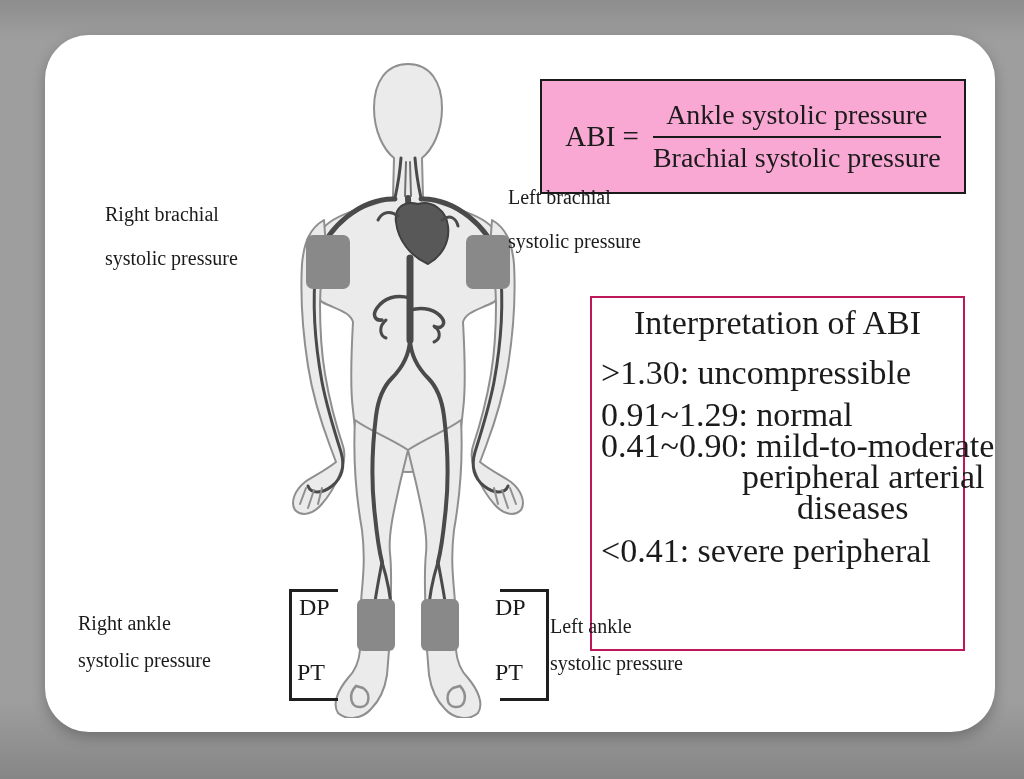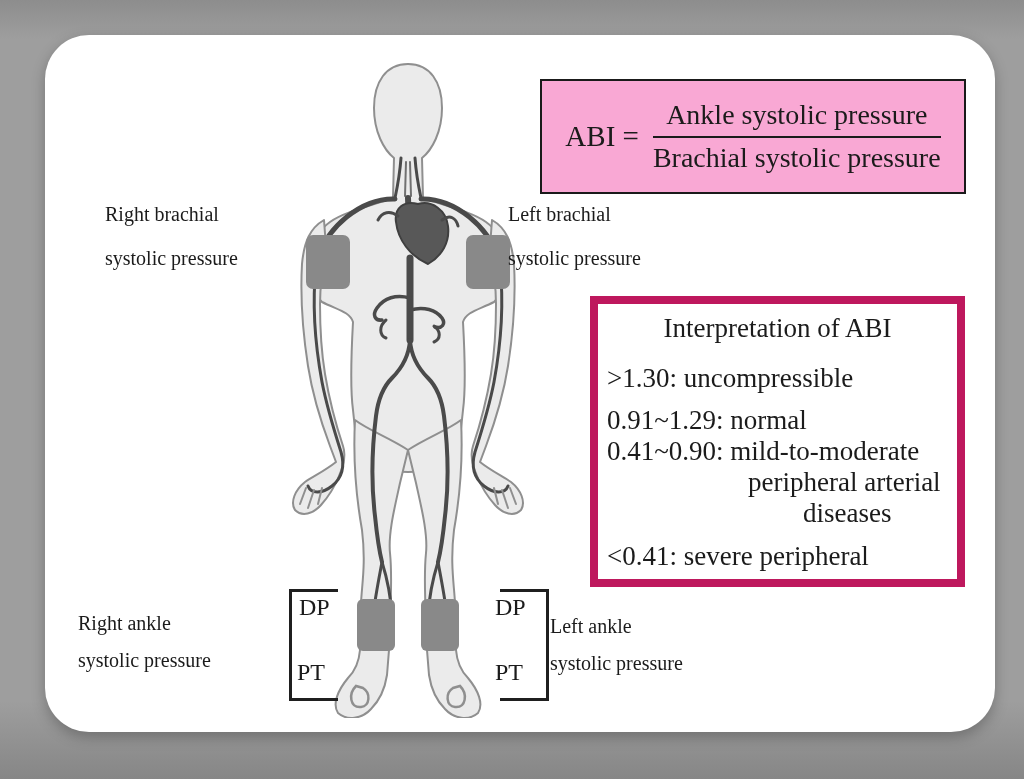--- a/index.html
+++ b/index.html
@@ -16,22 +16,22 @@
   
   .formula-box{position:absolute;left:540px;top:79px;width:422px;height:111px;
     border:2px solid #1a1a1a;background:#f9a8d4;display:flex;align-items:center;
     justify-content:center;color:#1b1b1b;}
   .formula-lhs{font-size:29px;margin-right:14px;}
   .fraction{text-align:center;font-size:28px;}
   .fraction .num{padding:0 6px 5px 6px;border-bottom:2px solid #1a1a1a;}
   .fraction .den{padding-top:4px;}
 
   
-  .interp-box{position:absolute;left:590px;top:296px;width:375px;height:291px;
-    border:8px solid #be185d;background:#fff;color:#1b1b1b;font-size:27px;
+  .interp-box{position:absolute;left:590px;top:296px;width:375px;height:355px;
+    border:2px solid #be185d;background:#fff;color:#1b1b1b;font-size:34px;
     line-height:31px;box-sizing:border-box;}
   .ib-title{text-align:center;margin-top:9px;}
   .il{padding-left:9px;white-space:nowrap;}
   .il0{margin-top:19px;}
   .il1{margin-top:11px;}
   .il3{padding-left:150px;}
   .il4{padding-left:205px;}
   .il5{margin-top:12px;}
   .il6{padding-left:92px;}
 
@@ -157,21 +157,21 @@
     <div class="il il2">0.41~0.90: mild-to-moderate</div>
     <div class="il il3">peripheral arterial</div>
     <div class="il il4">diseases</div>
     <div class="il il5">&lt;0.41: severe peripheral</div>
   </div>
 
   <div class="txt" style="left:60px;top:157px;">
     <div>Right brachial</div>
     <div>systolic pressure</div>
   </div>
-  <div class="txt" style="left:463px;top:157px;">
+  <div class="txt" style="left:463px;top:140px;">
     <div>Left brachial</div>
     <div>systolic pressure</div>
   </div>
 
   <div class="txt txt-ankle" style="left:33px;top:570px;">
     <div>Right ankle</div>
     <div>systolic pressure</div>
   </div>
   <div class="txt txt-ankle" style="left:505px;top:573px;">
     <div>Left ankle</div>

